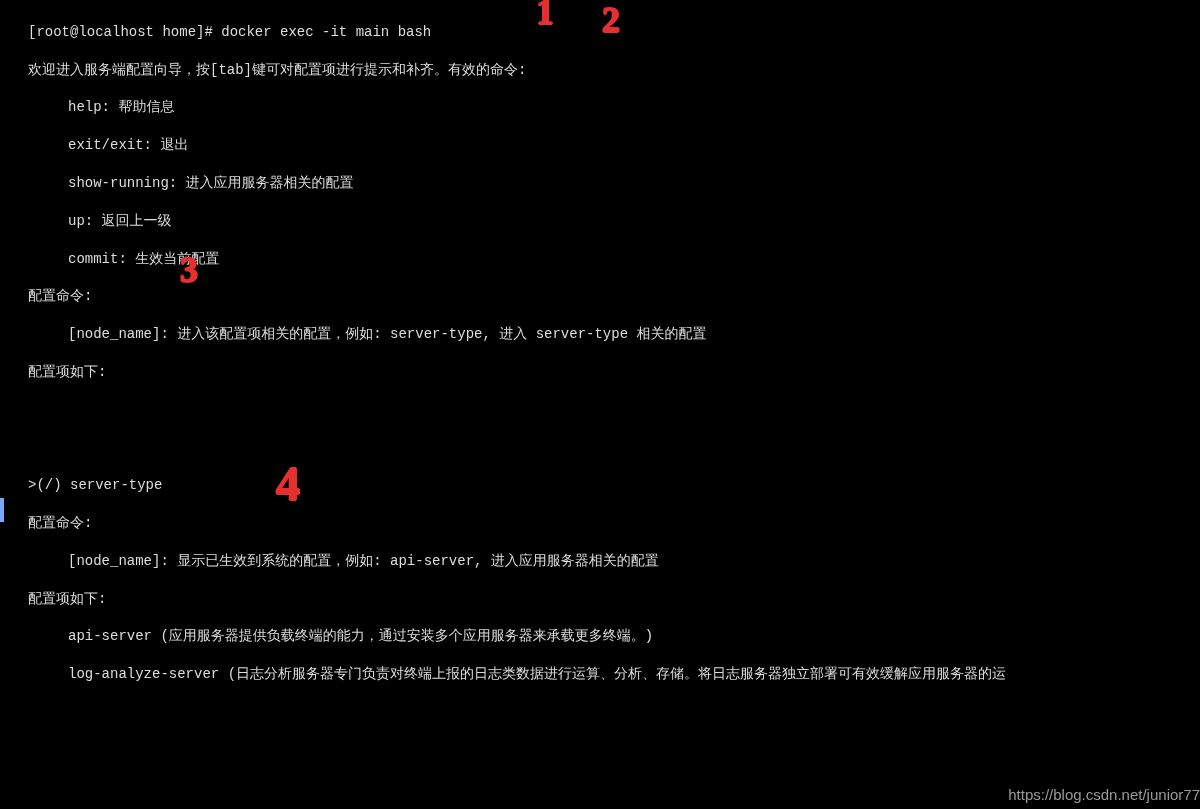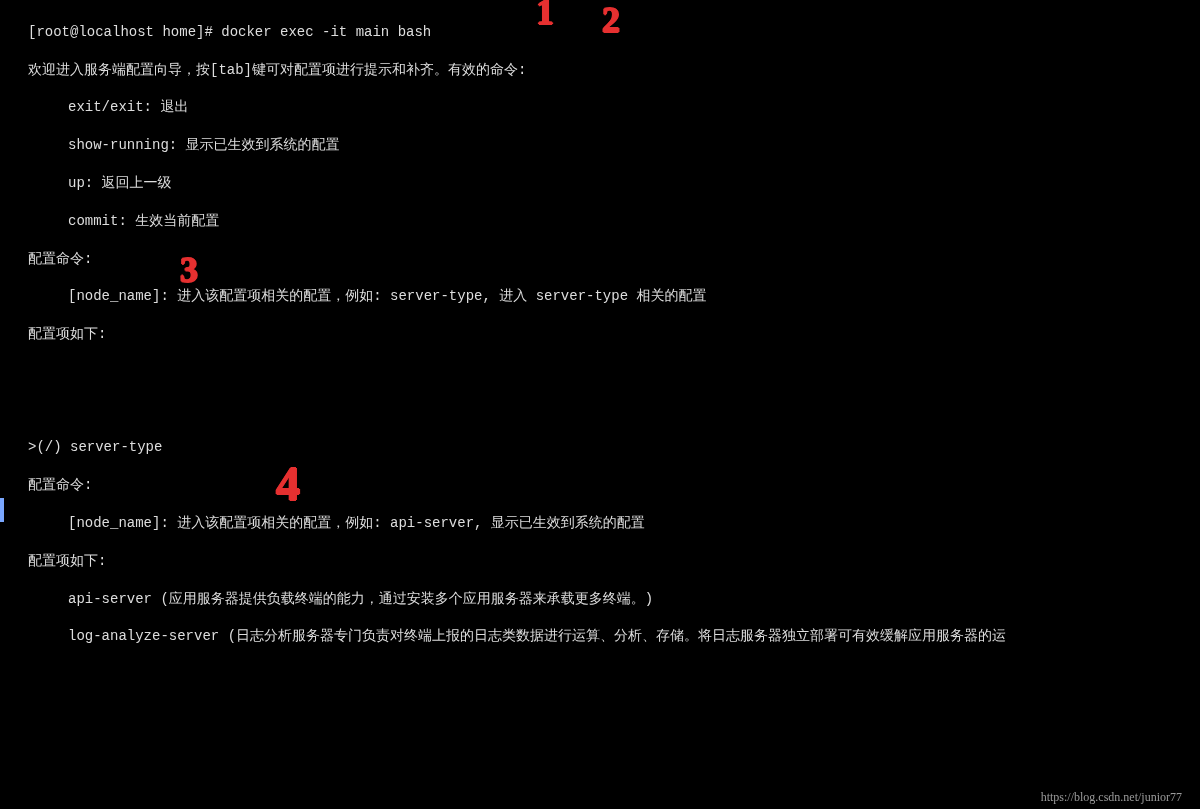--- a/index.html
+++ b/index.html
@@ -27,53 +27,54 @@
     color: #e63030;
     font-family: "Comic Sans MS", "Segoe Script", cursive;
     font-weight: 900;
     font-size: 36px;
     line-height: 1;
     pointer-events: none;
     text-shadow: 1px 0 #e63030, -1px 0 #e63030, 0 1px #e63030, 0 -1px #e63030;
   }
   .watermark {
     position: absolute;
-    right: 18px;
+    right: 0;
     bottom: 4px;
-    font-size: 12px;
+    font-size: 15px;
     color: #9a9a9a;
-    font-family: Liberation Serif, serif;
+    font-family: Liberation Sans, sans-serif;
   }
   .left-strip {
     position: absolute;
     left: 0;
     top: 498px;
     width: 4px;
     height: 24px;
     background: #7aa7ff;
   }
 </style>
 </head>
 <body>
 
 <div class="term">
 <span class="row indent0">[root@localhost home]# docker exec -it main bash</span>
 <span class="row indent0">欢迎进入服务端配置向导，按[tab]键可对配置项进行提示和补齐。有效的命令:</span>
+<span class="row indent1">help: 帮助信息</span>
 <span class="row indent1">exit/exit: 退出</span>
-<span class="row indent1">show-running: 显示已生效到系统的配置</span>
+<span class="row indent1">show-running: 进入应用服务器相关的配置</span>
 <span class="row indent1">up: 返回上一级</span>
 <span class="row indent1">commit: 生效当前配置</span>
 <span class="row indent0">配置命令:</span>
 <span class="row indent1">[node_name]: 进入该配置项相关的配置，例如: server-type, 进入 server-type 相关的配置</span>
 <span class="row indent0">配置项如下:</span>
 <span class="row indent0"> </span>
 <span class="row indent0"> </span>
 <span class="row indent0">&gt;(/) server-type</span>
 <span class="row indent0">配置命令:</span>
-<span class="row indent1">[node_name]: 进入该配置项相关的配置，例如: api-server, 显示已生效到系统的配置</span>
+<span class="row indent1">[node_name]: 显示已生效到系统的配置，例如: api-server, 进入应用服务器相关的配置</span>
 <span class="row indent0">配置项如下:</span>
 <span class="row indent1">api-server (应用服务器提供负载终端的能力，通过安装多个应用服务器来承载更多终端。)</span>
 <span class="row indent1">log-analyze-server (日志分析服务器专门负责对终端上报的日志类数据进行运算、分析、存储。将日志服务器独立部署可有效缓解应用服务器的运</span>
 
 
 
 
 
 
 

